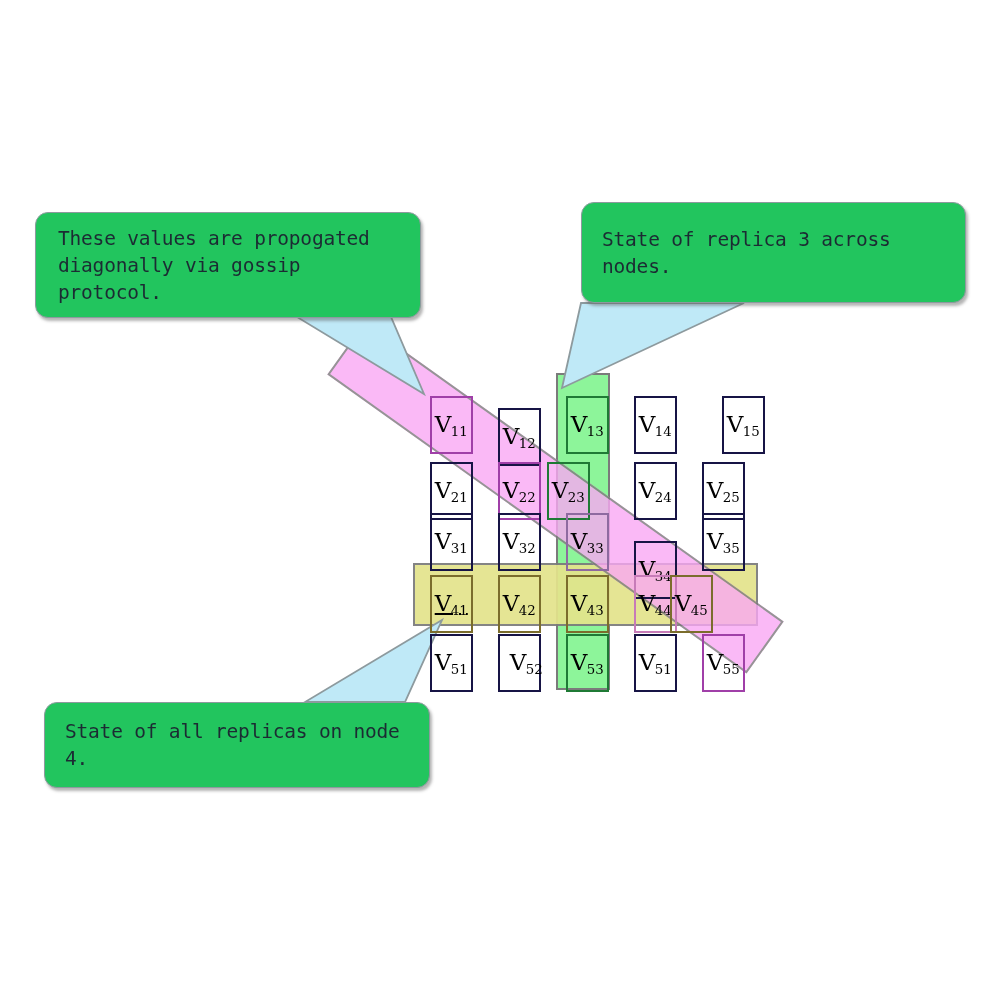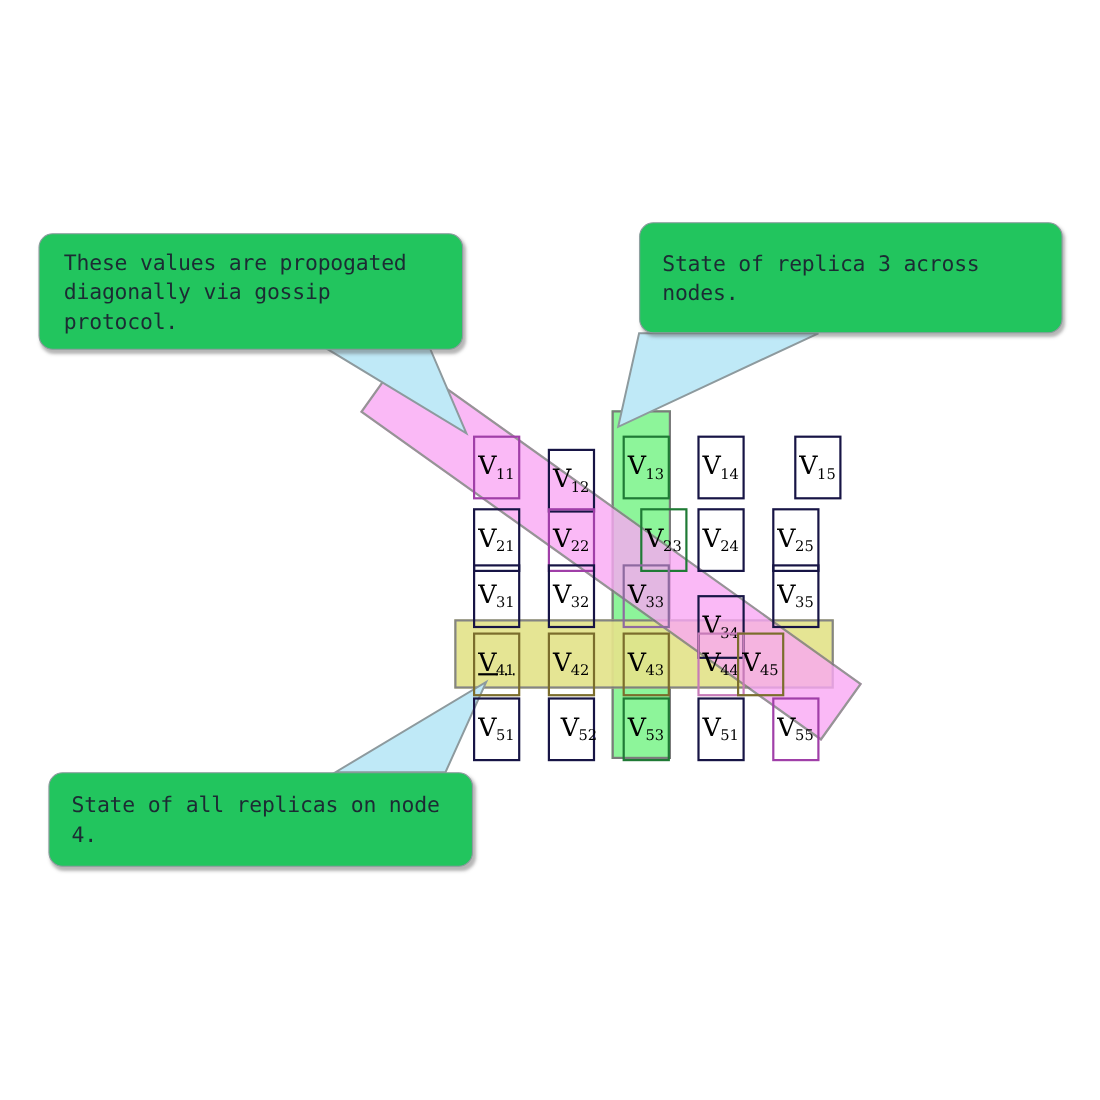--- a/index.html
+++ b/index.html
@@ -126,21 +126,21 @@
       </div>
       <div class="cell " style="left: 702px; top: 396px; margin-left: 20px;">
         <span class="lbl">V<sub>15</sub></span>
       </div>
       <div class="cell " style="left: 430px; top: 462px;">
         <span class="lbl">V<sub>21</sub></span>
       </div>
       <div class="cell pink-b" style="left: 498px; top: 462px;">
         <span class="lbl">V<sub>22</sub></span>
       </div>
-      <div class="cell green-b" style="left: 582px; top: 462px;">
+      <div class="cell green-b" style="left: 547px; top: 462px;">
         <span class="lbl">V<sub>23</sub></span>
       </div>
       <div class="cell " style="left: 634px; top: 462px;">
         <span class="lbl">V<sub>24</sub></span>
       </div>
       <div class="cell " style="left: 702px; top: 462px;">
         <span class="lbl">V<sub>25</sub></span>
       </div>
       <div class="cell " style="left: 430px; top: 513px;">
         <span class="lbl">V<sub>31</sub></span>

